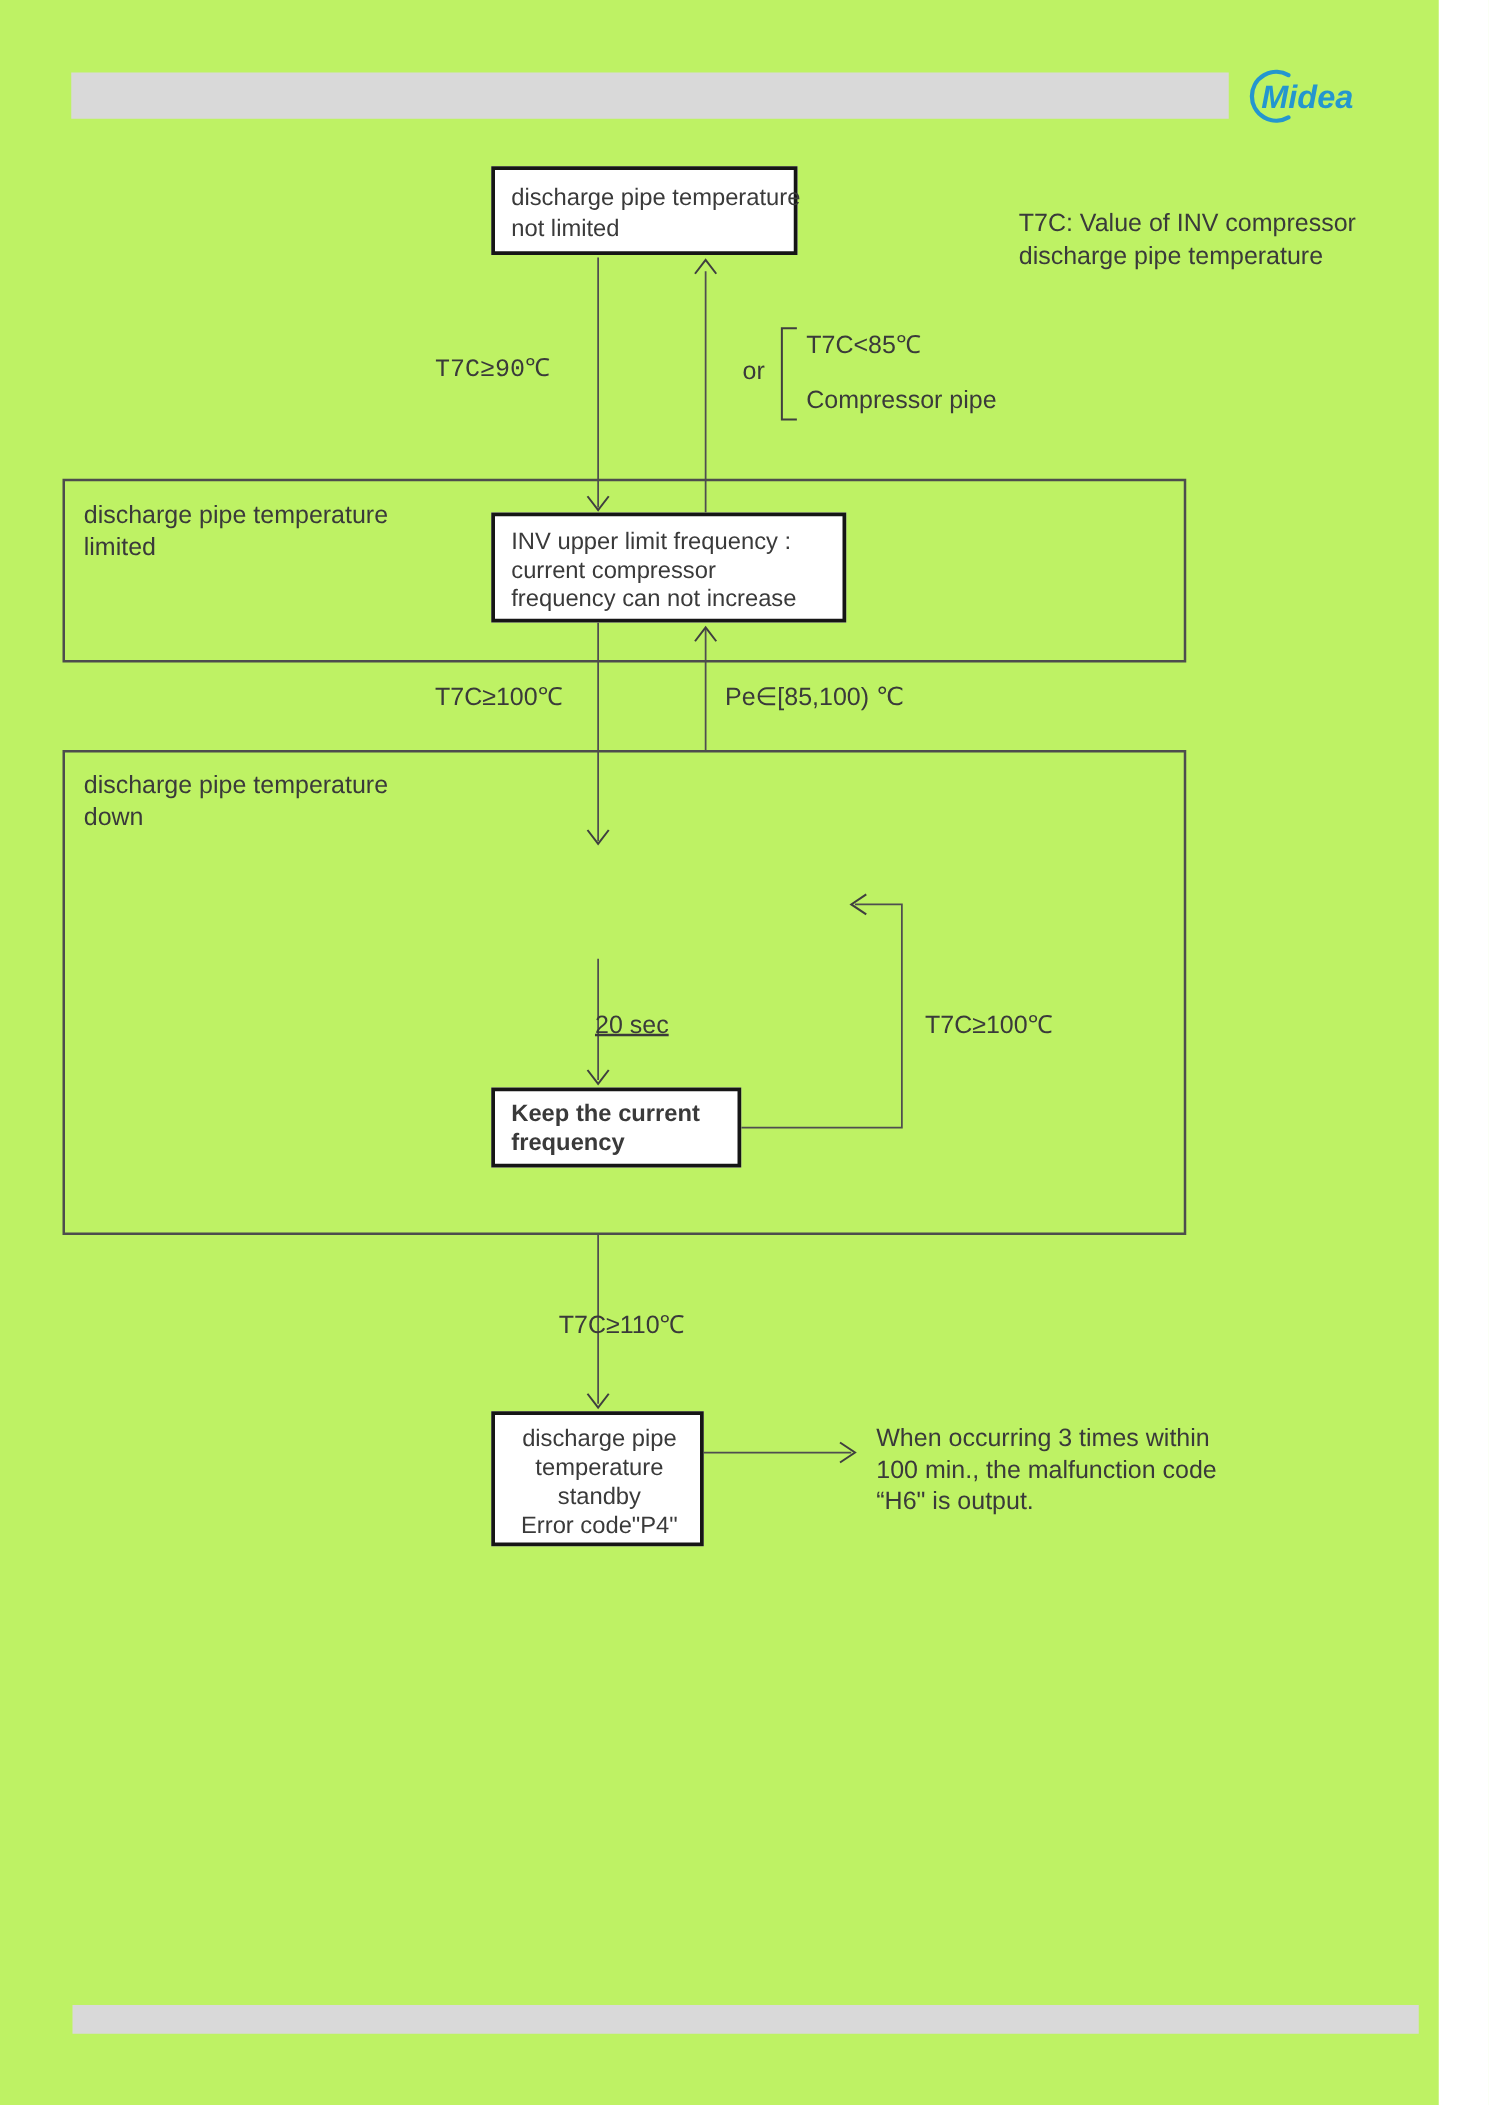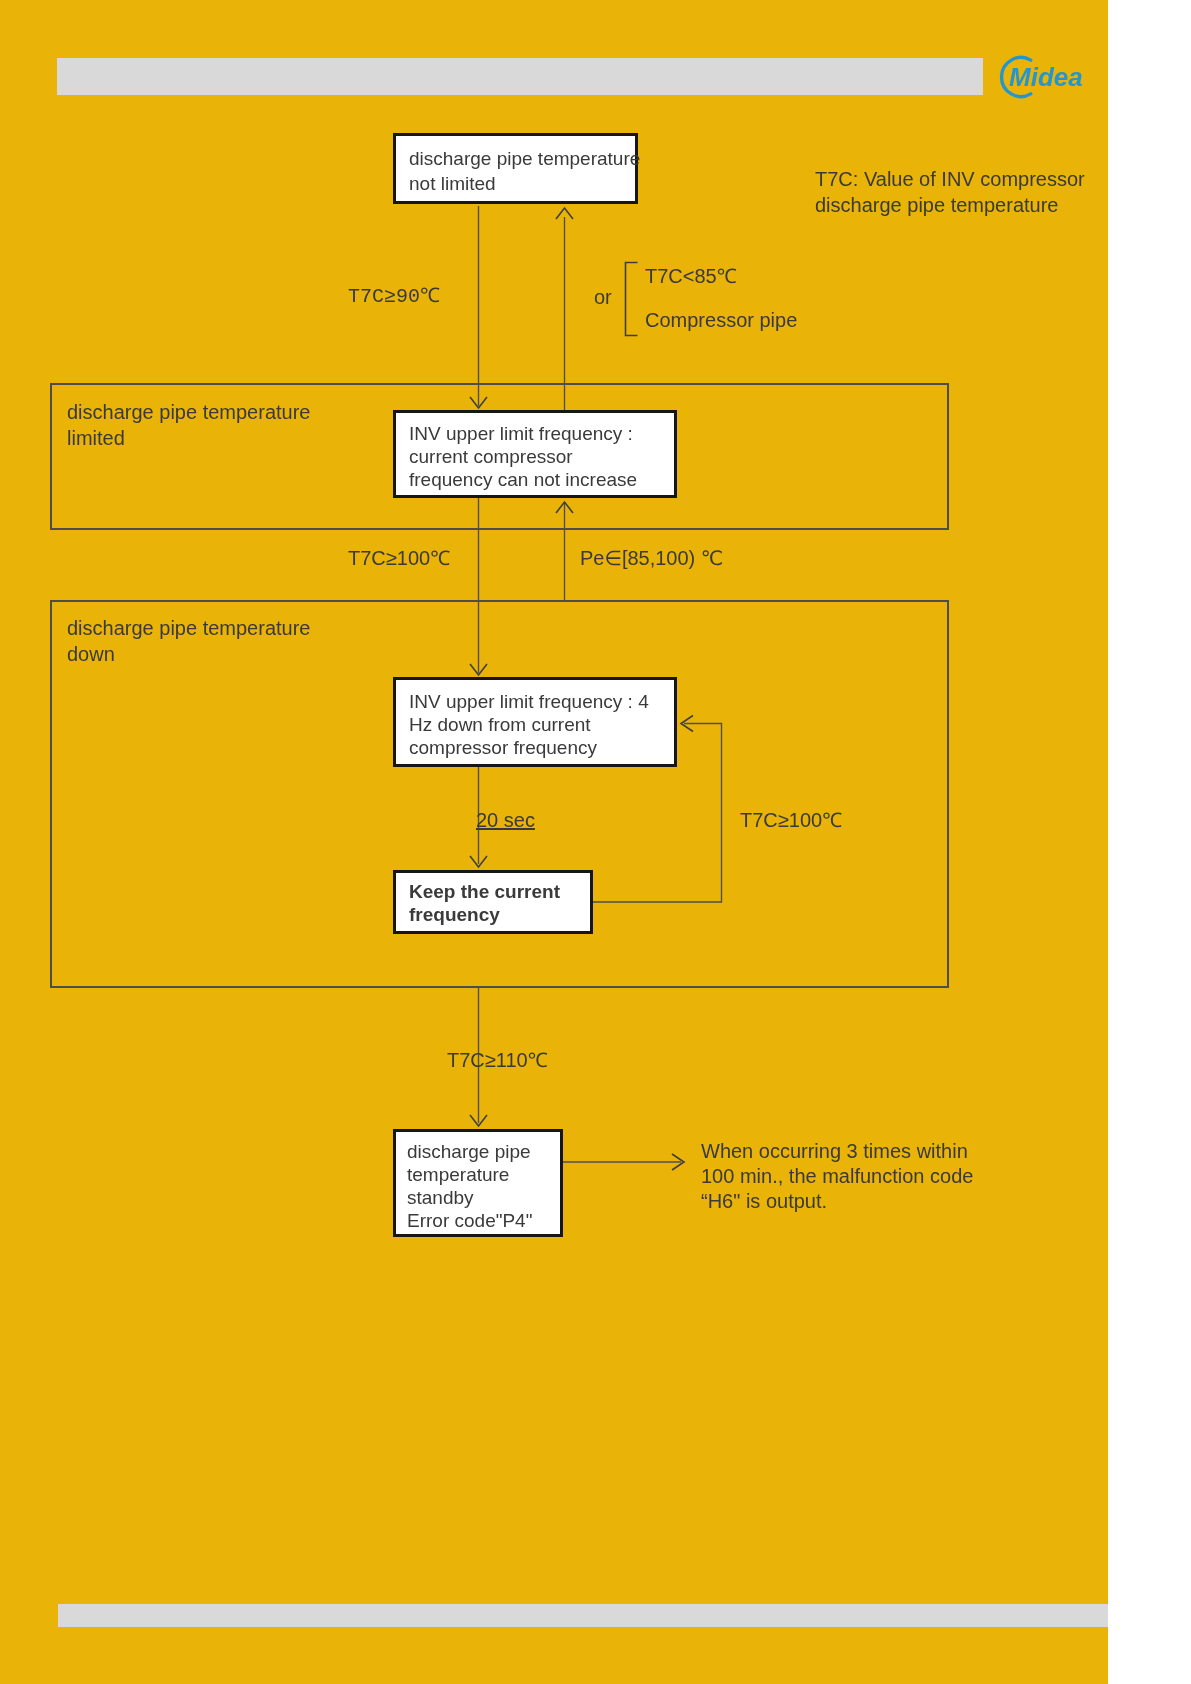--- a/index.html
+++ b/index.html
@@ -1,22 +1,23 @@
 <!DOCTYPE html>
 <html><head>
 <meta charset="utf-8">
 <style>
   html,body{margin:0;padding:0;background:#ffffff;}
   #page{
     position:relative;
     width:1108px;height:1684px;
-    background:#eab308;
+    background:#bef264;
     font-family:"Liberation Sans", sans-serif;
     color:#3a3a3a;
     overflow:hidden;
+    padding-left:43px;
   }
   .bar{position:absolute;background:#d9d9d9;}
   #top-bar{left:57px;top:58px;width:926px;height:37px;}
   #bottom-bar{left:58px;top:1604px;width:1077px;height:23px;}
   #logo{position:absolute;left:997px;top:52px;width:120px;height:50px;}
   #connectors{position:absolute;left:0;top:0;pointer-events:none;}
   .box{
     position:absolute;
     background:#ffffff;
     border:3px solid #161616;
@@ -48,21 +49,21 @@
     margin-top:22px;
   }
   #box-not-limited{left:393px;top:133px;width:245px;height:71px;line-height:25px;padding-top:10px;}
   #bigbox-limited{left:50px;top:383px;width:899px;height:147px;}
   #seclabel-limited{left:67px;top:399px;}
   #box-inv-no-increase{left:393px;top:410px;width:284px;height:88px;}
   #bigbox-down{left:50px;top:600px;width:899px;height:388px;}
   #seclabel-down{left:67px;top:615px;}
   #box-inv-4hz{left:393px;top:677px;width:284px;height:90px;padding-top:10px;}
   #box-keep{left:393px;top:870px;width:200px;height:64px;padding-top:7px;font-weight:bold;}
-  #box-standby{left:393px;top:1129px;width:170px;height:108px;padding-top:8px;padding-left:11px;}
+  #box-standby{left:393px;top:1129px;width:170px;height:108px;padding-top:8px;padding-left:11px;text-align:center;}
   #lbl-t7c90{left:348px;top:286px;font-family:Liberation Mono, monospace;}
   #lbl-or{left:594px;top:286px;}
   #lbl-t7c85{left:645px;top:265px;}
   #lbl-compstop{left:645px;top:309px;}
   #lbl-t7c100{left:348px;top:547px;}
   #lbl-pe{left:580px;top:547px;}
   #lbl-20sec{left:476px;top:809px;text-decoration:underline;}
   #lbl-t7c100-loop{left:740px;top:809px;}
   #lbl-t7c110{left:447px;top:1049px;}
   #note-t7c{left:815px;top:144px;line-height:26px;}
@@ -132,25 +133,20 @@
   </div>
 
   <div id="lbl-t7c100" class="lbl">T7C≥100℃</div>
   <div id="lbl-pe" class="lbl">Pe∈[85,100) ℃</div>
 
   <div id="bigbox-down" class="bigbox"></div>
   <div id="seclabel-down" class="seclabel">
     <div>discharge pipe temperature</div>
     <div>down</div>
   </div>
-  <div id="box-inv-4hz" class="box">
-    <div>INV upper limit frequency : 4</div>
-    <div>Hz down from current</div>
-    <div>compressor frequency</div>
-  </div>
   <div id="lbl-20sec" class="lbl">20 sec</div>
   <div id="lbl-t7c100-loop" class="lbl">T7C≥100℃</div>
   <div id="box-keep" class="box">
     <div>Keep the current</div>
     <div>frequency</div>
   </div>
 
   <div id="lbl-t7c110" class="lbl">T7C≥110℃</div>
 
   <div id="box-standby" class="box">

